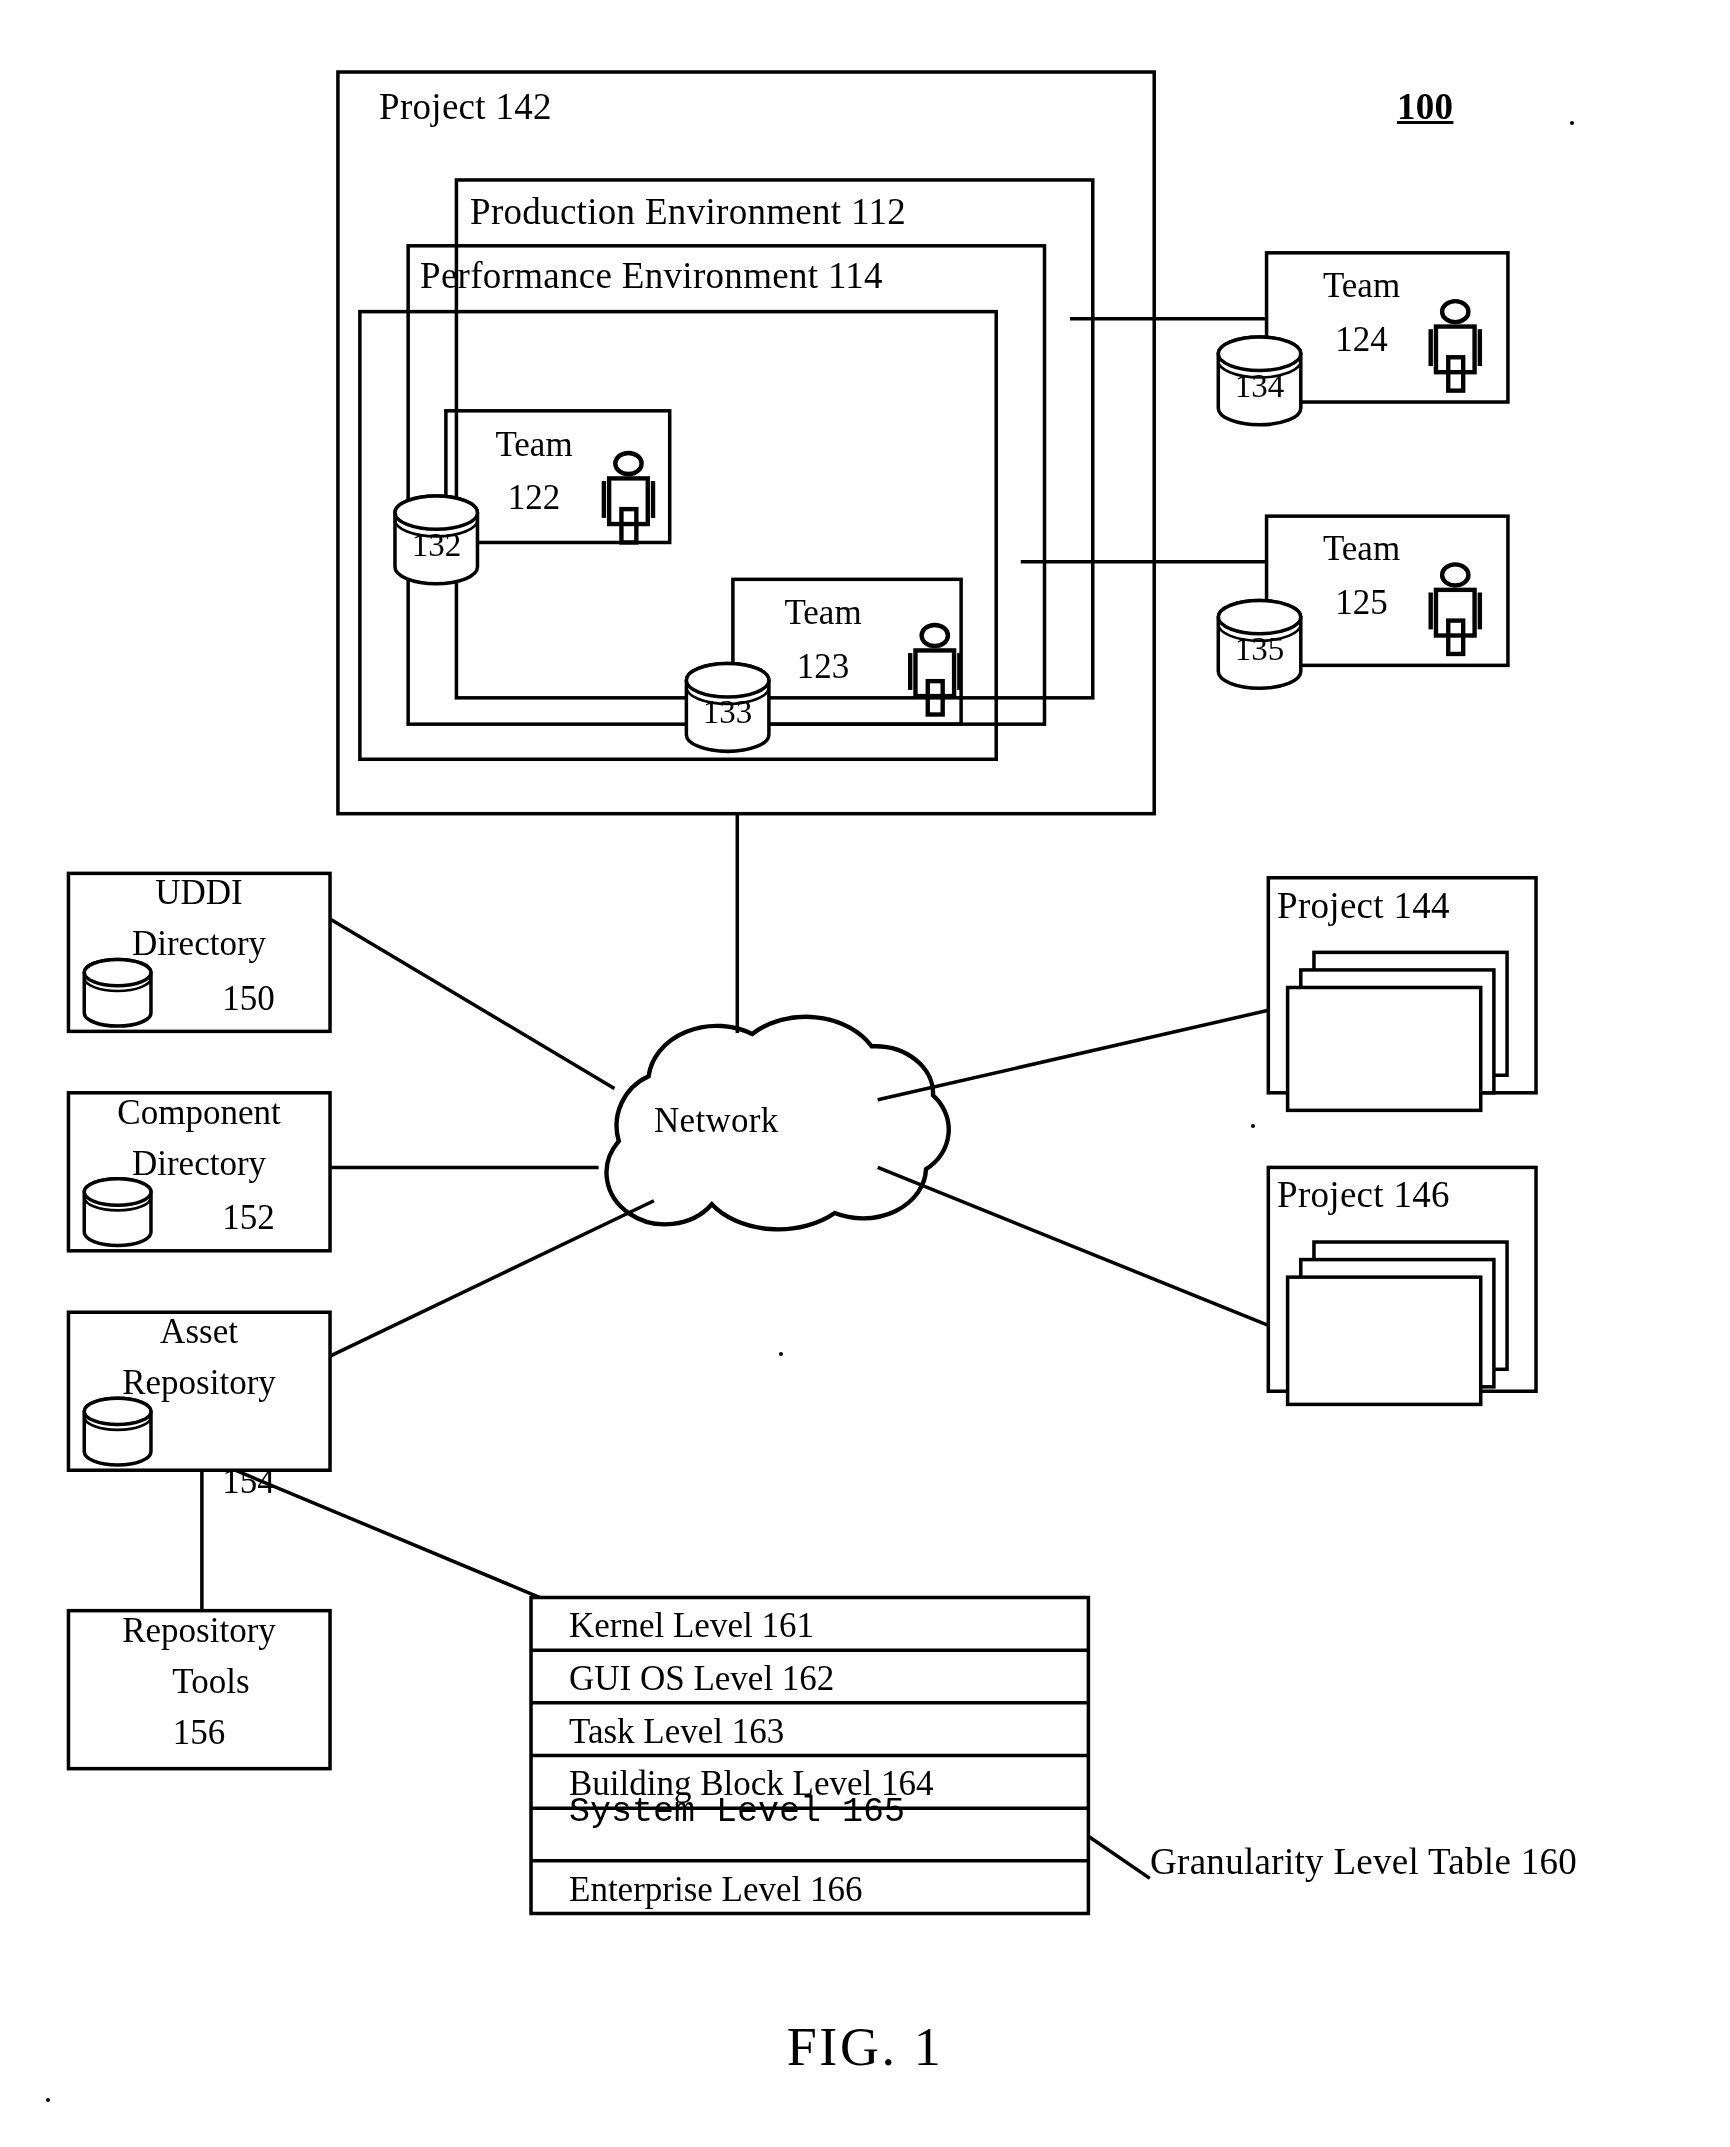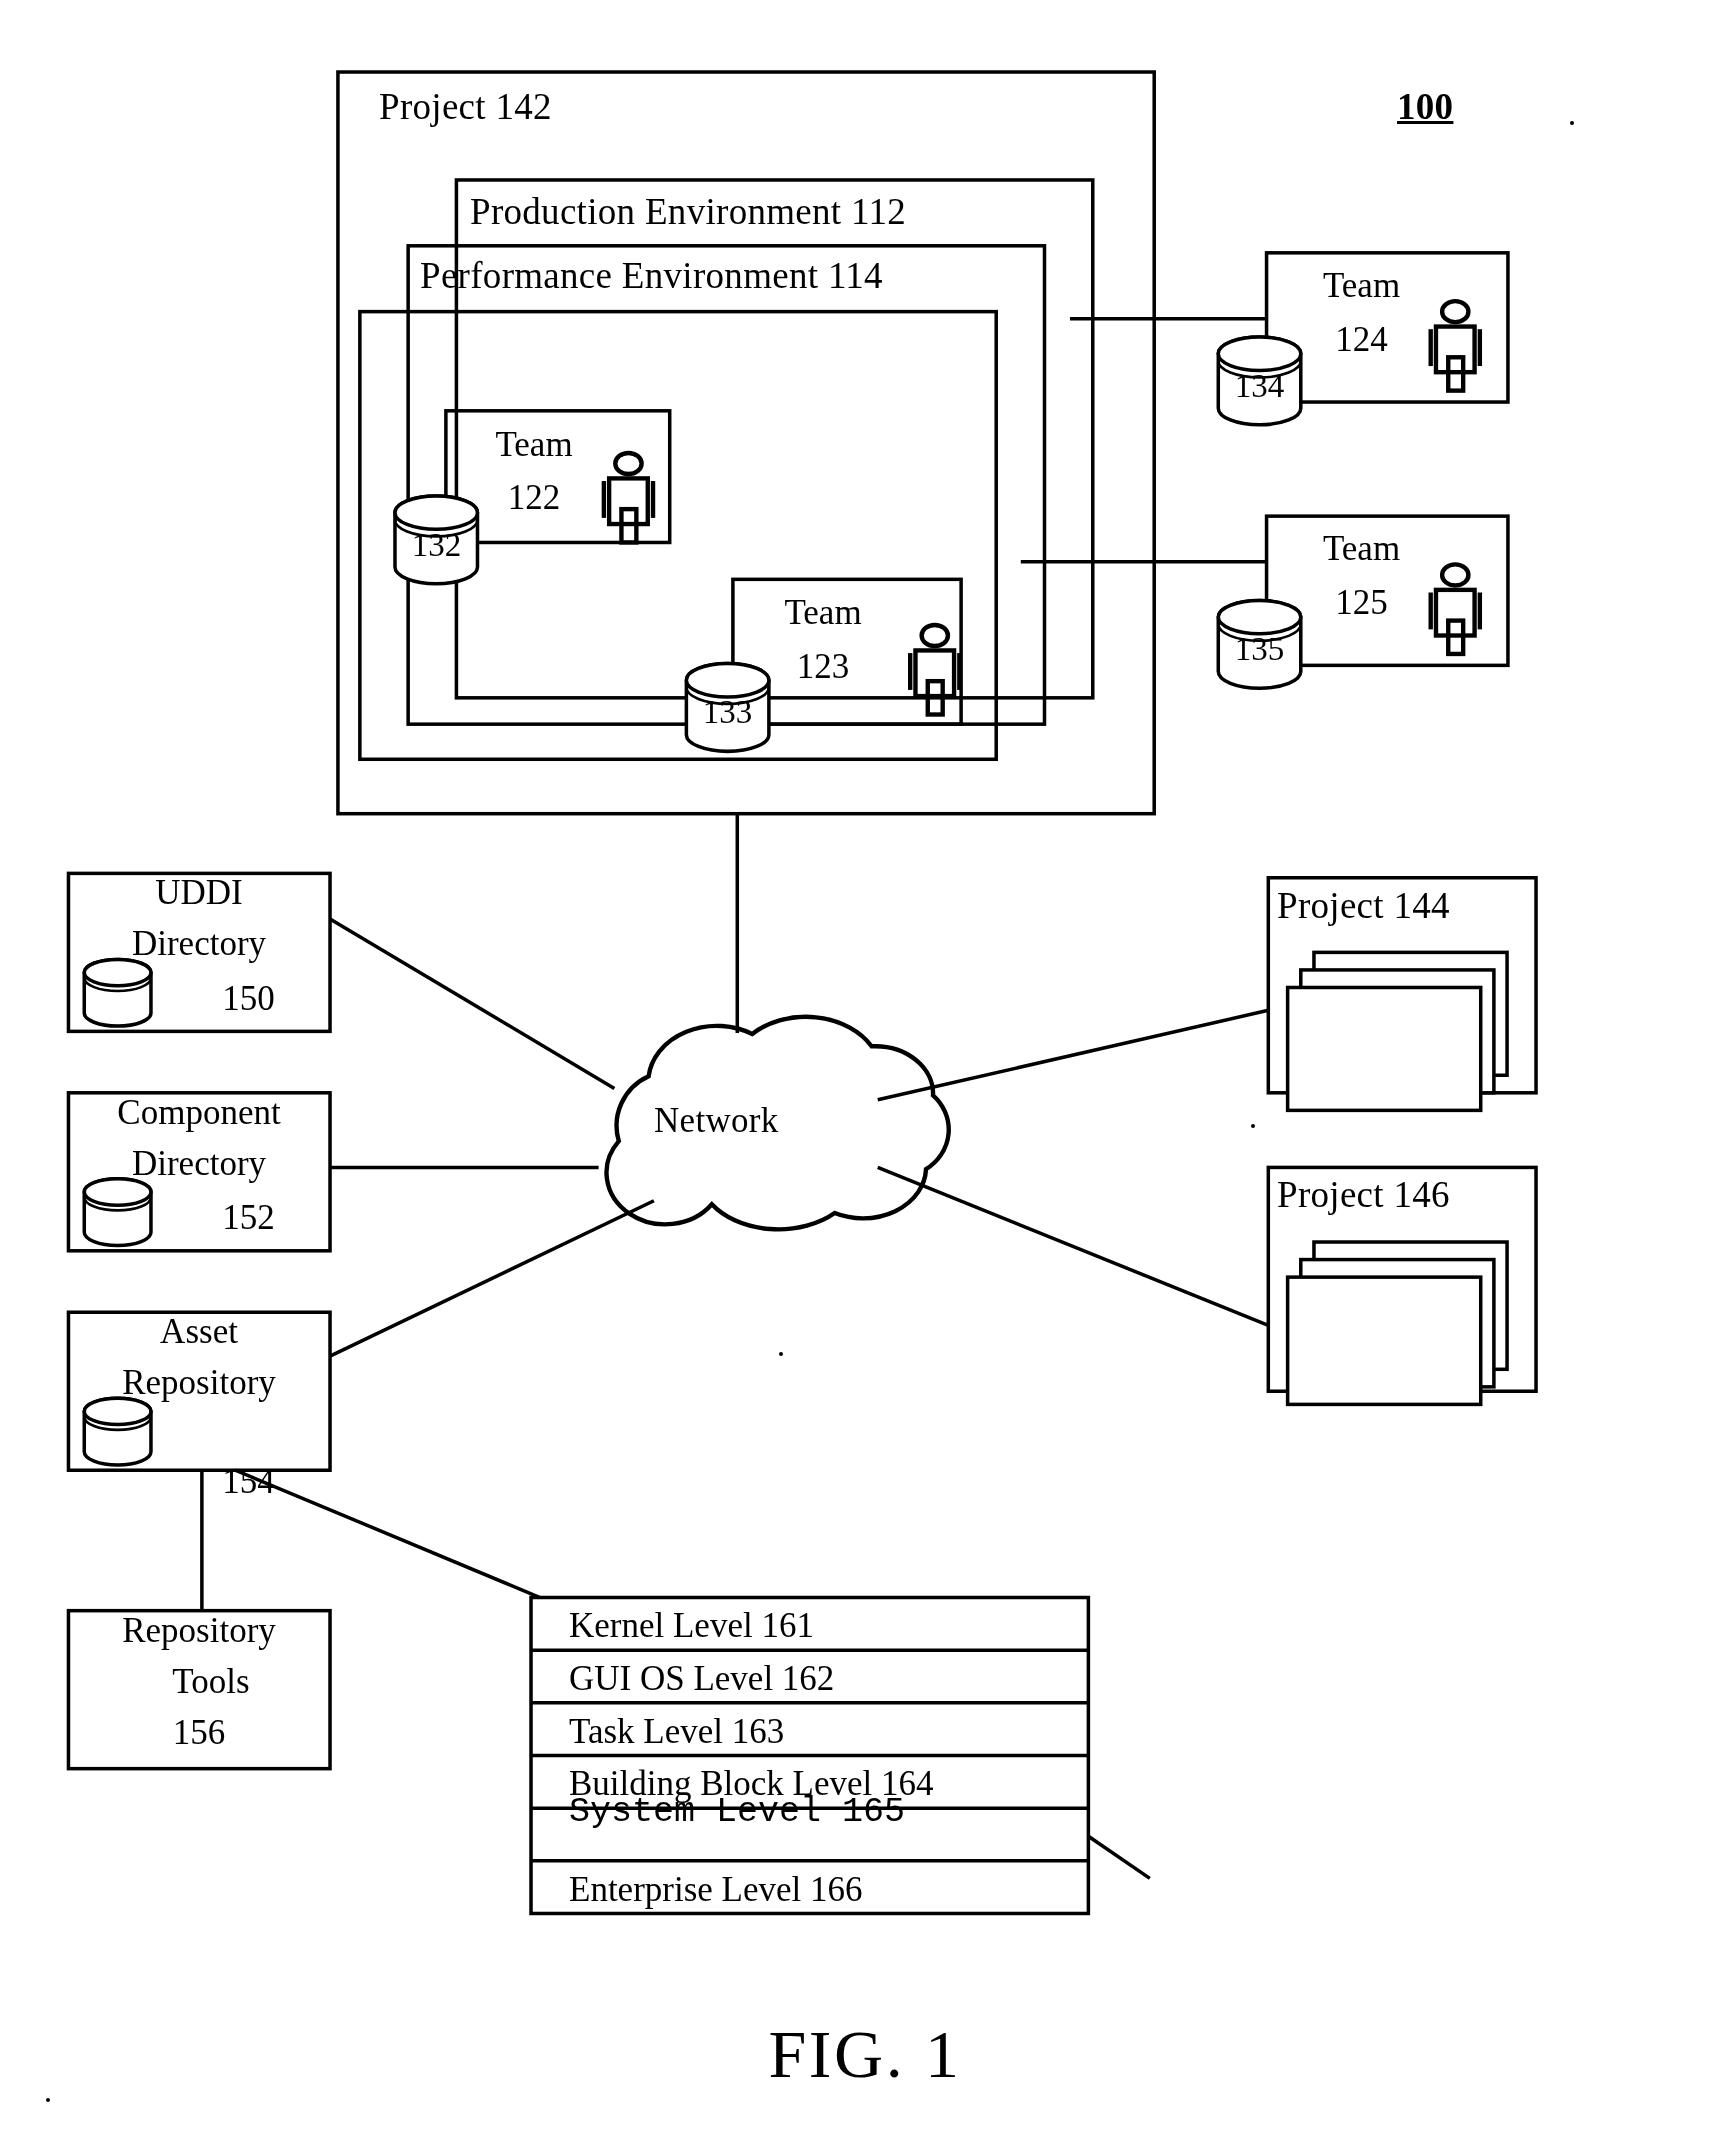--- a/index.html
+++ b/index.html
@@ -69,21 +69,21 @@
   .lvl         { position:absolute; left: 569px; font-size: 35px; }
   .t-l161      { top: 1606px; }
   .t-l162      { top: 1659px; }
   .t-l163      { top: 1712px; }
   .t-l164      { top: 1764px; }
   .t-l165      { top: 1792px; font-family: Liberation Mono, monospace; }
   .t-l166      { top: 1870px; }
 
   .t-gran      { left: 1150px; top: 1843px; font-size: 37px; }
 
-  .t-fig       { left: 0; top: 2019px; width: 1730px; text-align:center; font-size: 68px; letter-spacing: 2.6px; }
+  .t-fig       { left: 0; top: 2019px; width: 1730px; text-align:center; font-size: 54px; letter-spacing: 2.6px; }
 
   .dot { position:absolute; width:4.4px; height:4.4px; background:#000; border-radius:50%; }
 </style>
 </head>
 <body>
 
 <div id="page">
 
   <svg id="svg-layer" viewBox="0 0 1971 2446" xmlns="http://www.w3.org/2000/svg">
     <g fill="none" stroke="#000000" stroke-width="4" stroke-linejoin="miter" stroke-linecap="butt">
@@ -273,20 +273,21 @@
   <div class="lbl t-p144">Project 144</div>
   <div class="lbl t-p146">Project 146</div>
 
   <div class="lvl t-l161">Kernel Level 161</div>
   <div class="lvl t-l162">GUI OS Level 162</div>
   <div class="lvl t-l163">Task Level 163</div>
   <div class="lvl t-l164">Building Block Level 164</div>
   <div class="lvl t-l165">System Level 165</div>
   <div class="lvl t-l166">Enterprise Level 166</div>
 
+  <div class="lbl t-gran">Granularity Level Table 160</div>
 
   <div class="lbl t-fig">FIG. 1</div>
 
   <div class="dot" style="left:1570px; top:121px;"></div>
   <div class="dot" style="left:1251px; top:1124px;"></div>
   <div class="dot" style="left:779px; top:1352px;"></div>
   <div class="dot" style="left:46px; top:2098px;"></div>
 
 </div>
 

